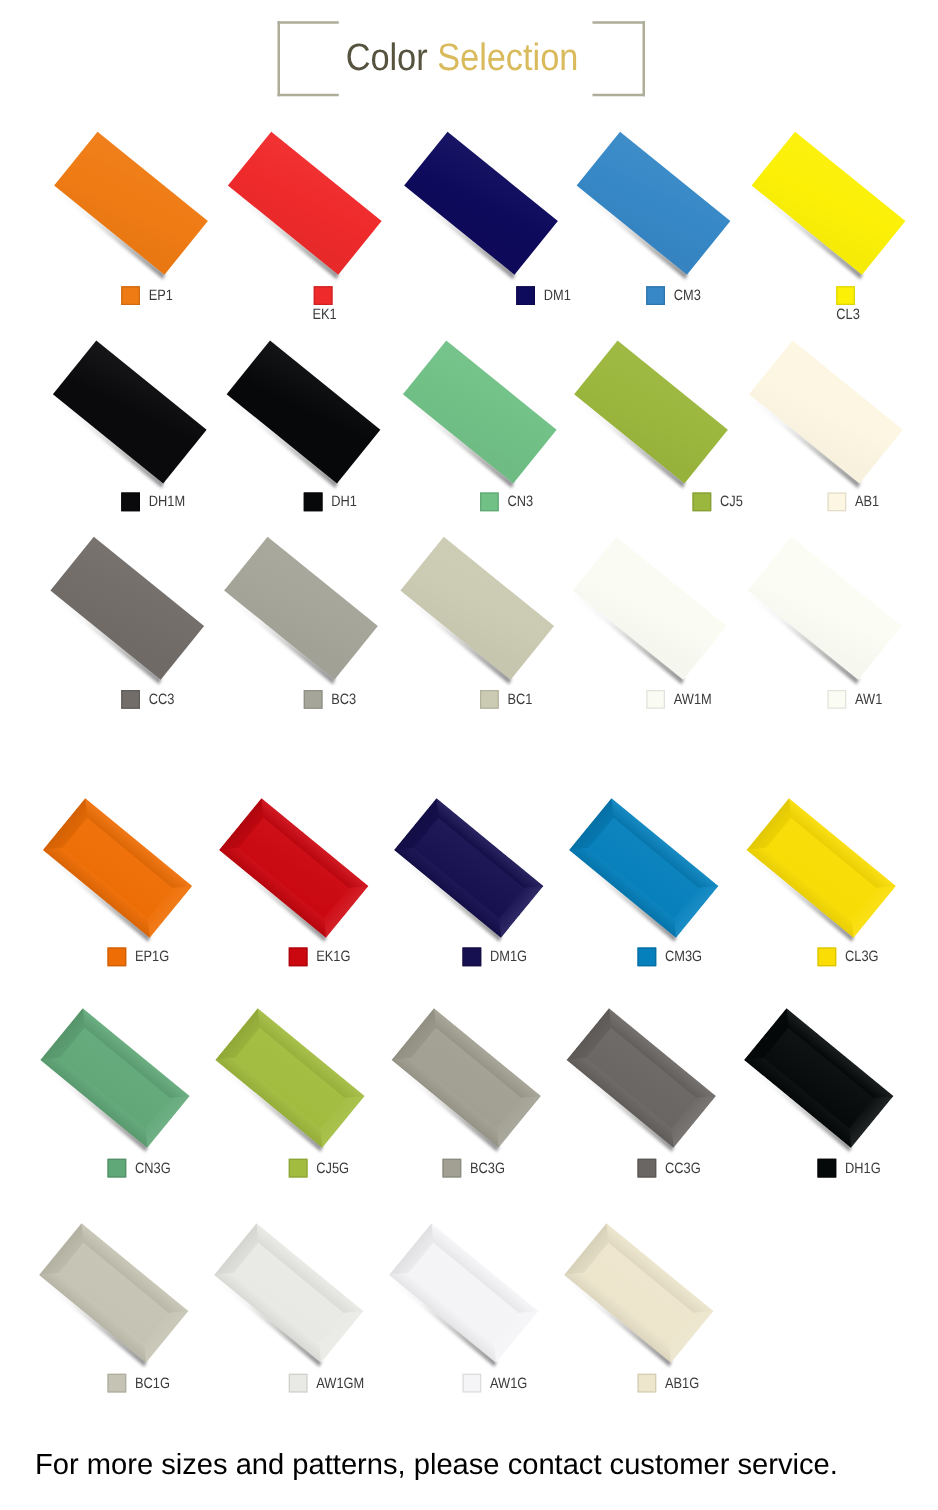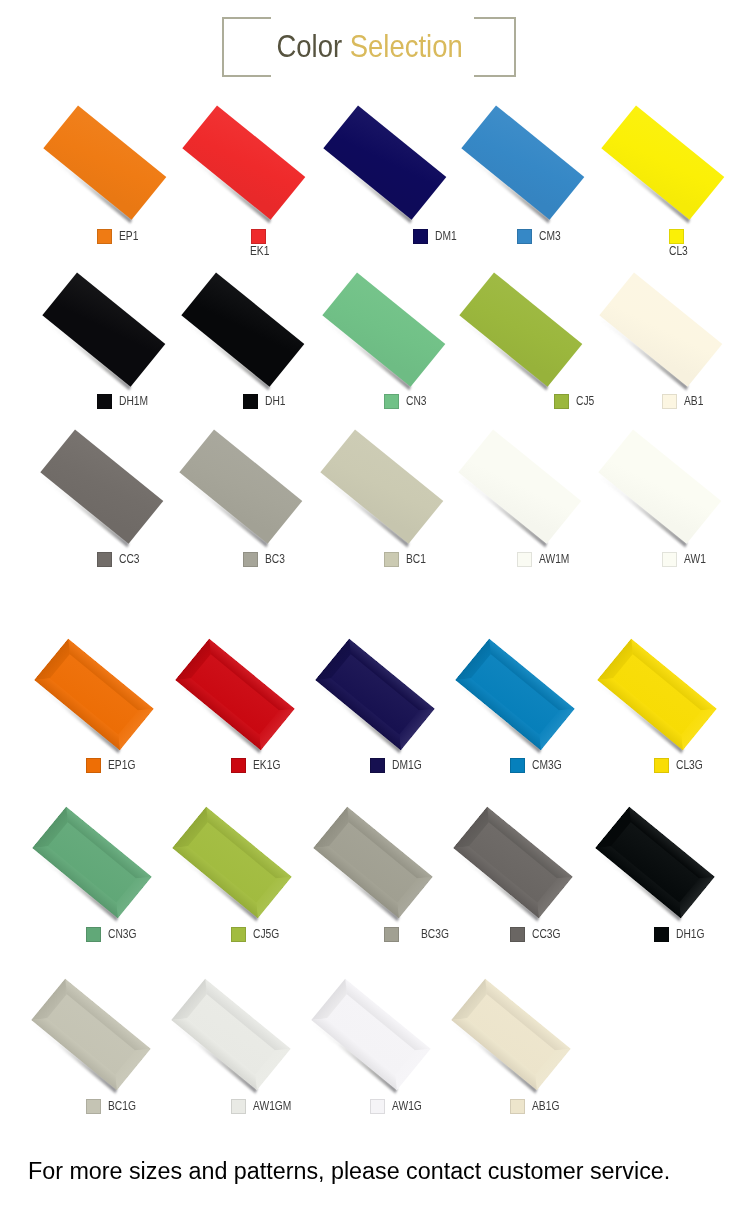--- a/index.html
+++ b/index.html
@@ -795,21 +795,21 @@
             </linearGradient>
   </defs>
    <polygon filter="url(#g22sf)" fill="url(#g22sg)" points="1,51.8 110,51.8 111.5,56.4 6,56"></polygon>
    <rect x="0" y="0" width="110" height="52.8" fill="url(#g22f)" shape-rendering="crispEdges"></rect>
    <polygon points="-0.3,-0.3 110.3,-0.3 99.5,10.75 10.5,10.75" fill="url(#g22t)"></polygon>
    <polygon points="-0.3,-0.3 10.75,10.5 10.75,42.3 -0.3,53.099999999999994" fill="url(#g22l)"></polygon>
    <polygon points="110.3,-0.3 110.3,53.099999999999994 99.25,42.3 99.25,10.5" fill="url(#g22r)"></polygon>
    <polygon points="-0.3,53.099999999999994 10.5,42.05 99.5,42.05 110.3,53.099999999999994" fill="url(#g22b)"></polygon>
   </svg>
       </div>
-      <div class="label" style="left: 384px; top: 926.5px; gap: 15px;">
+      <div class="label" style="left: 354px; top: 926.5px;">
         <span class="sw" style="background:#A1A092;border:1px solid #8c8b7f"></span>
         <span class="cd">BC3G</span>
       </div>
       <div class="tilewrap" style="left: 457.9px; top: 835.5px; width: 110px; height: 52.8px; transform: rotate(39.4deg);">
         <svg width="110" height="52.8" viewBox="0 0 110 52.8" xmlns="http://www.w3.org/2000/svg">
   <defs>
             <linearGradient id="g23sg" x1="0" y1="0" x2="1" y2="0">
      <stop offset="0" stop-color="#8d8d8d" stop-opacity="0"></stop>
      <stop offset="0.30" stop-color="#8d8d8d" stop-opacity="0.10"></stop>
      <stop offset="0.72" stop-color="#80807e" stop-opacity="0.62"></stop>

